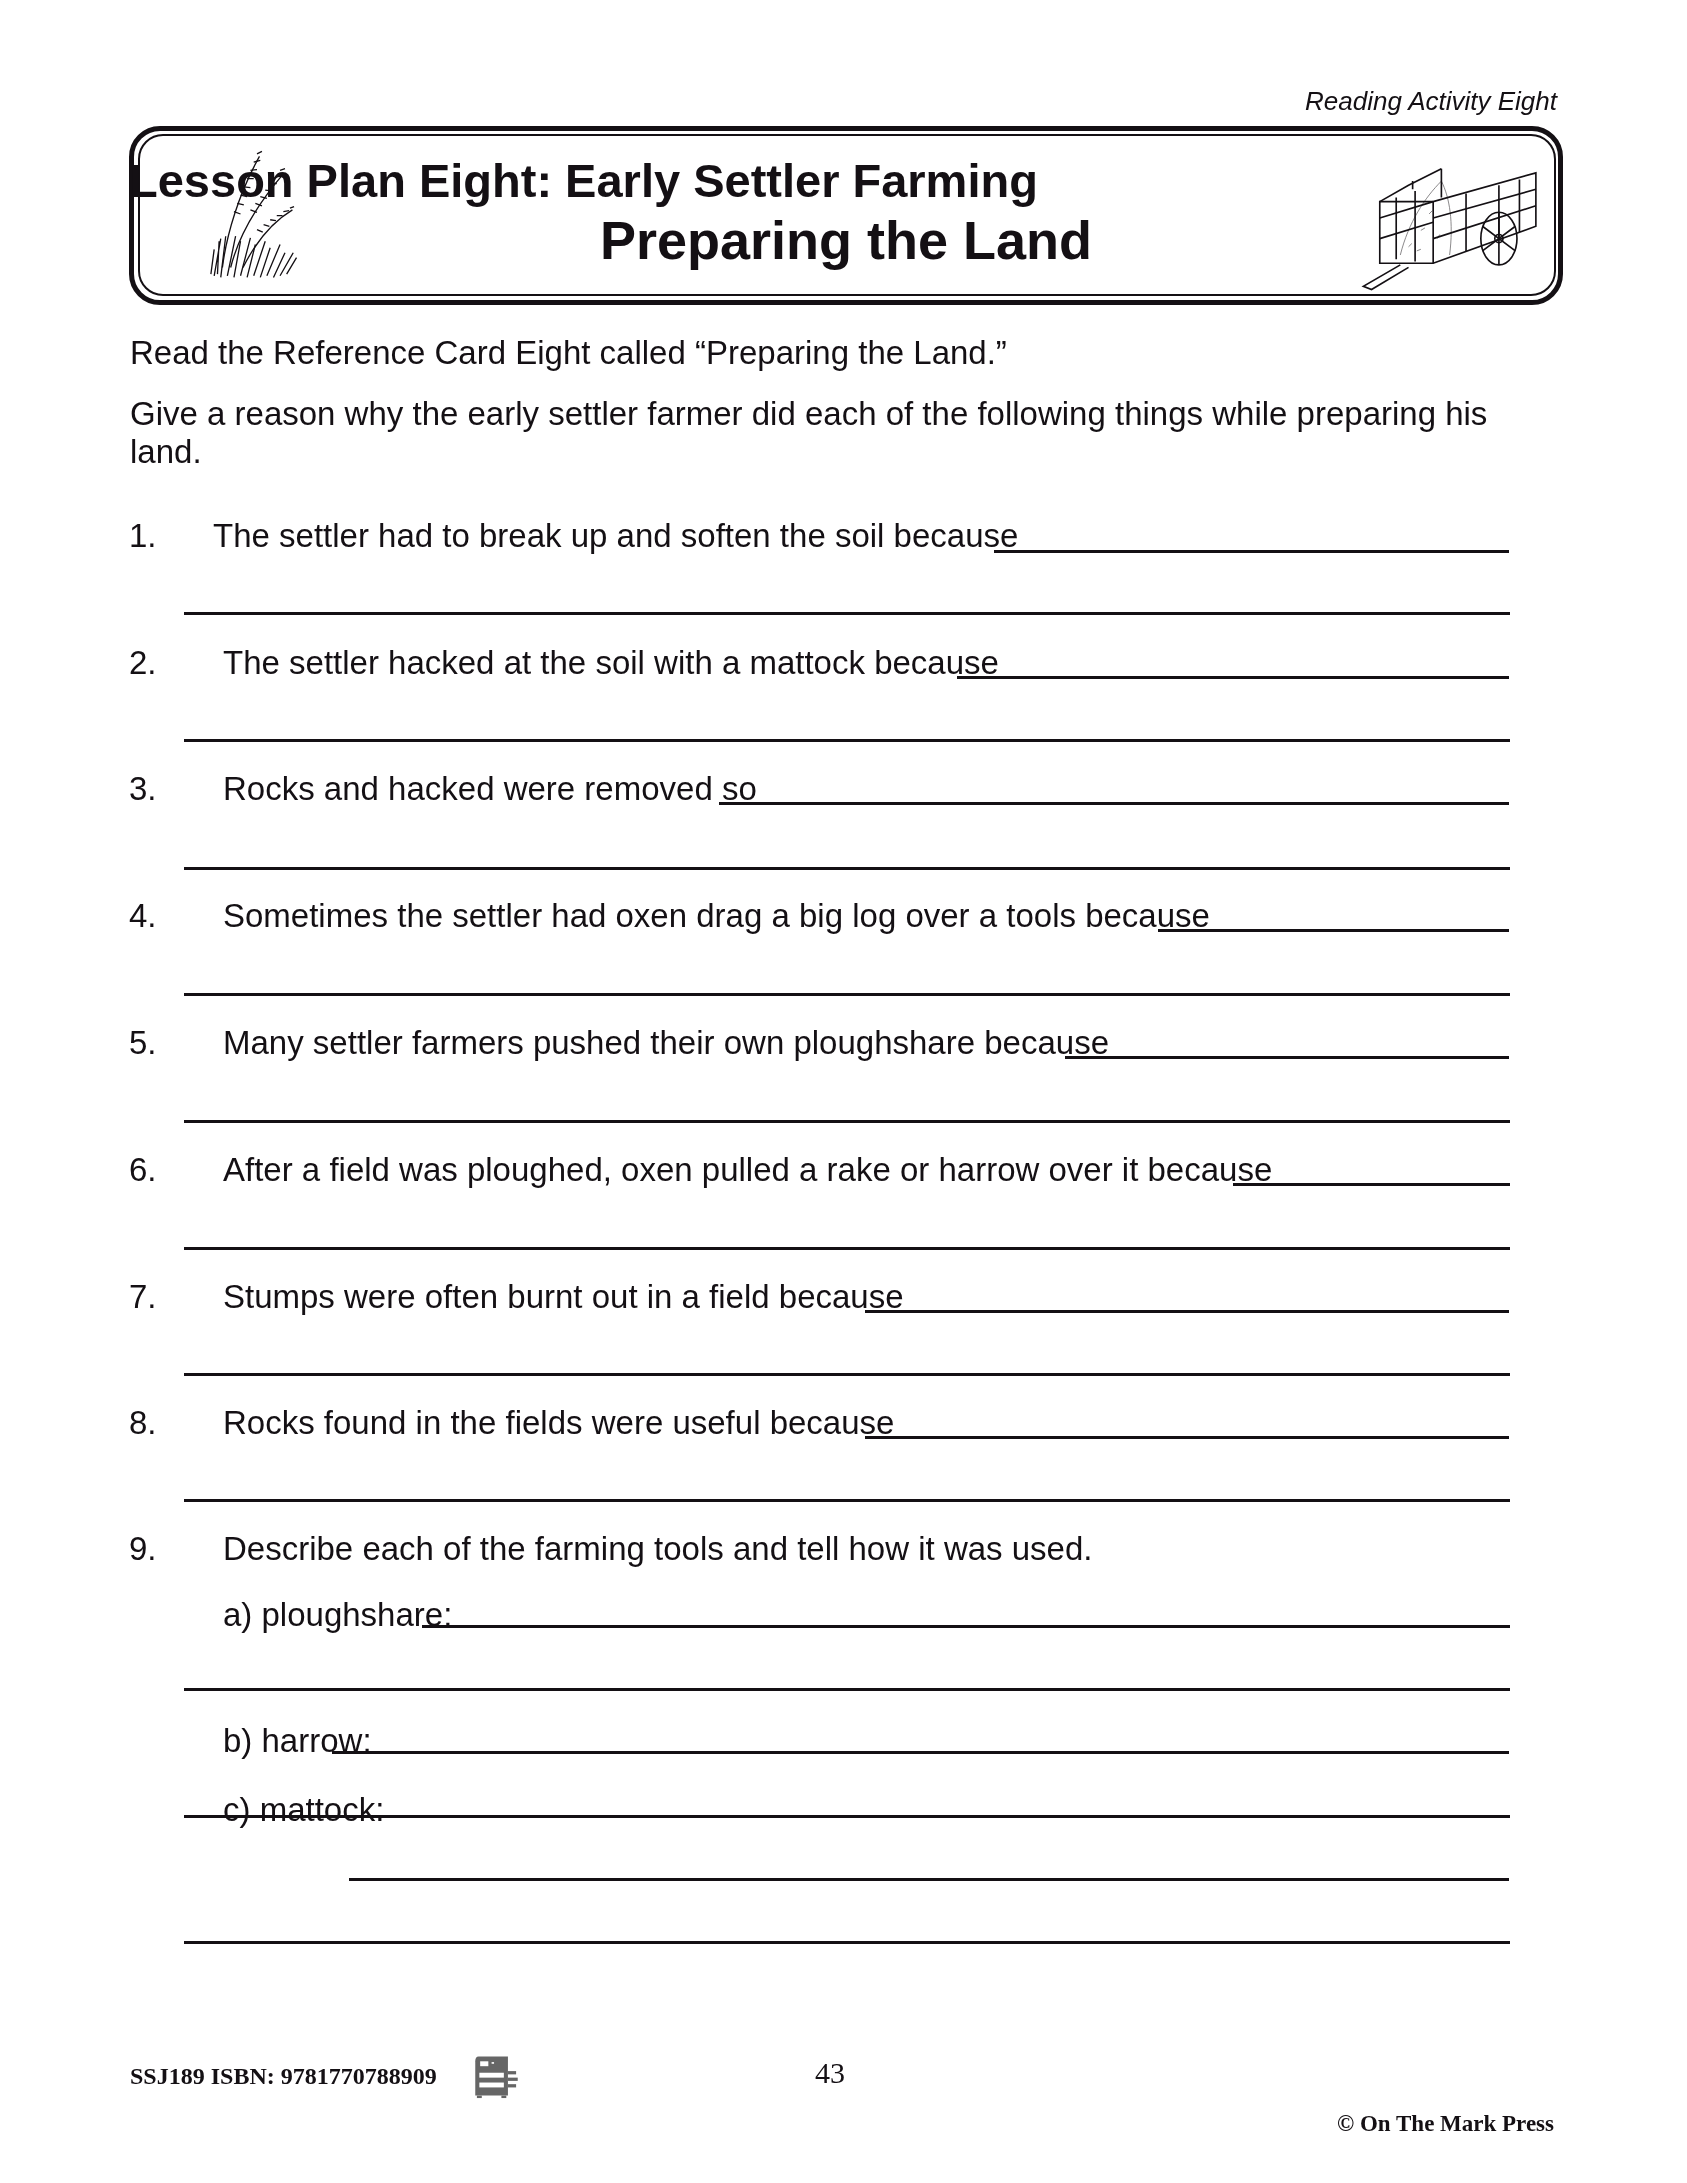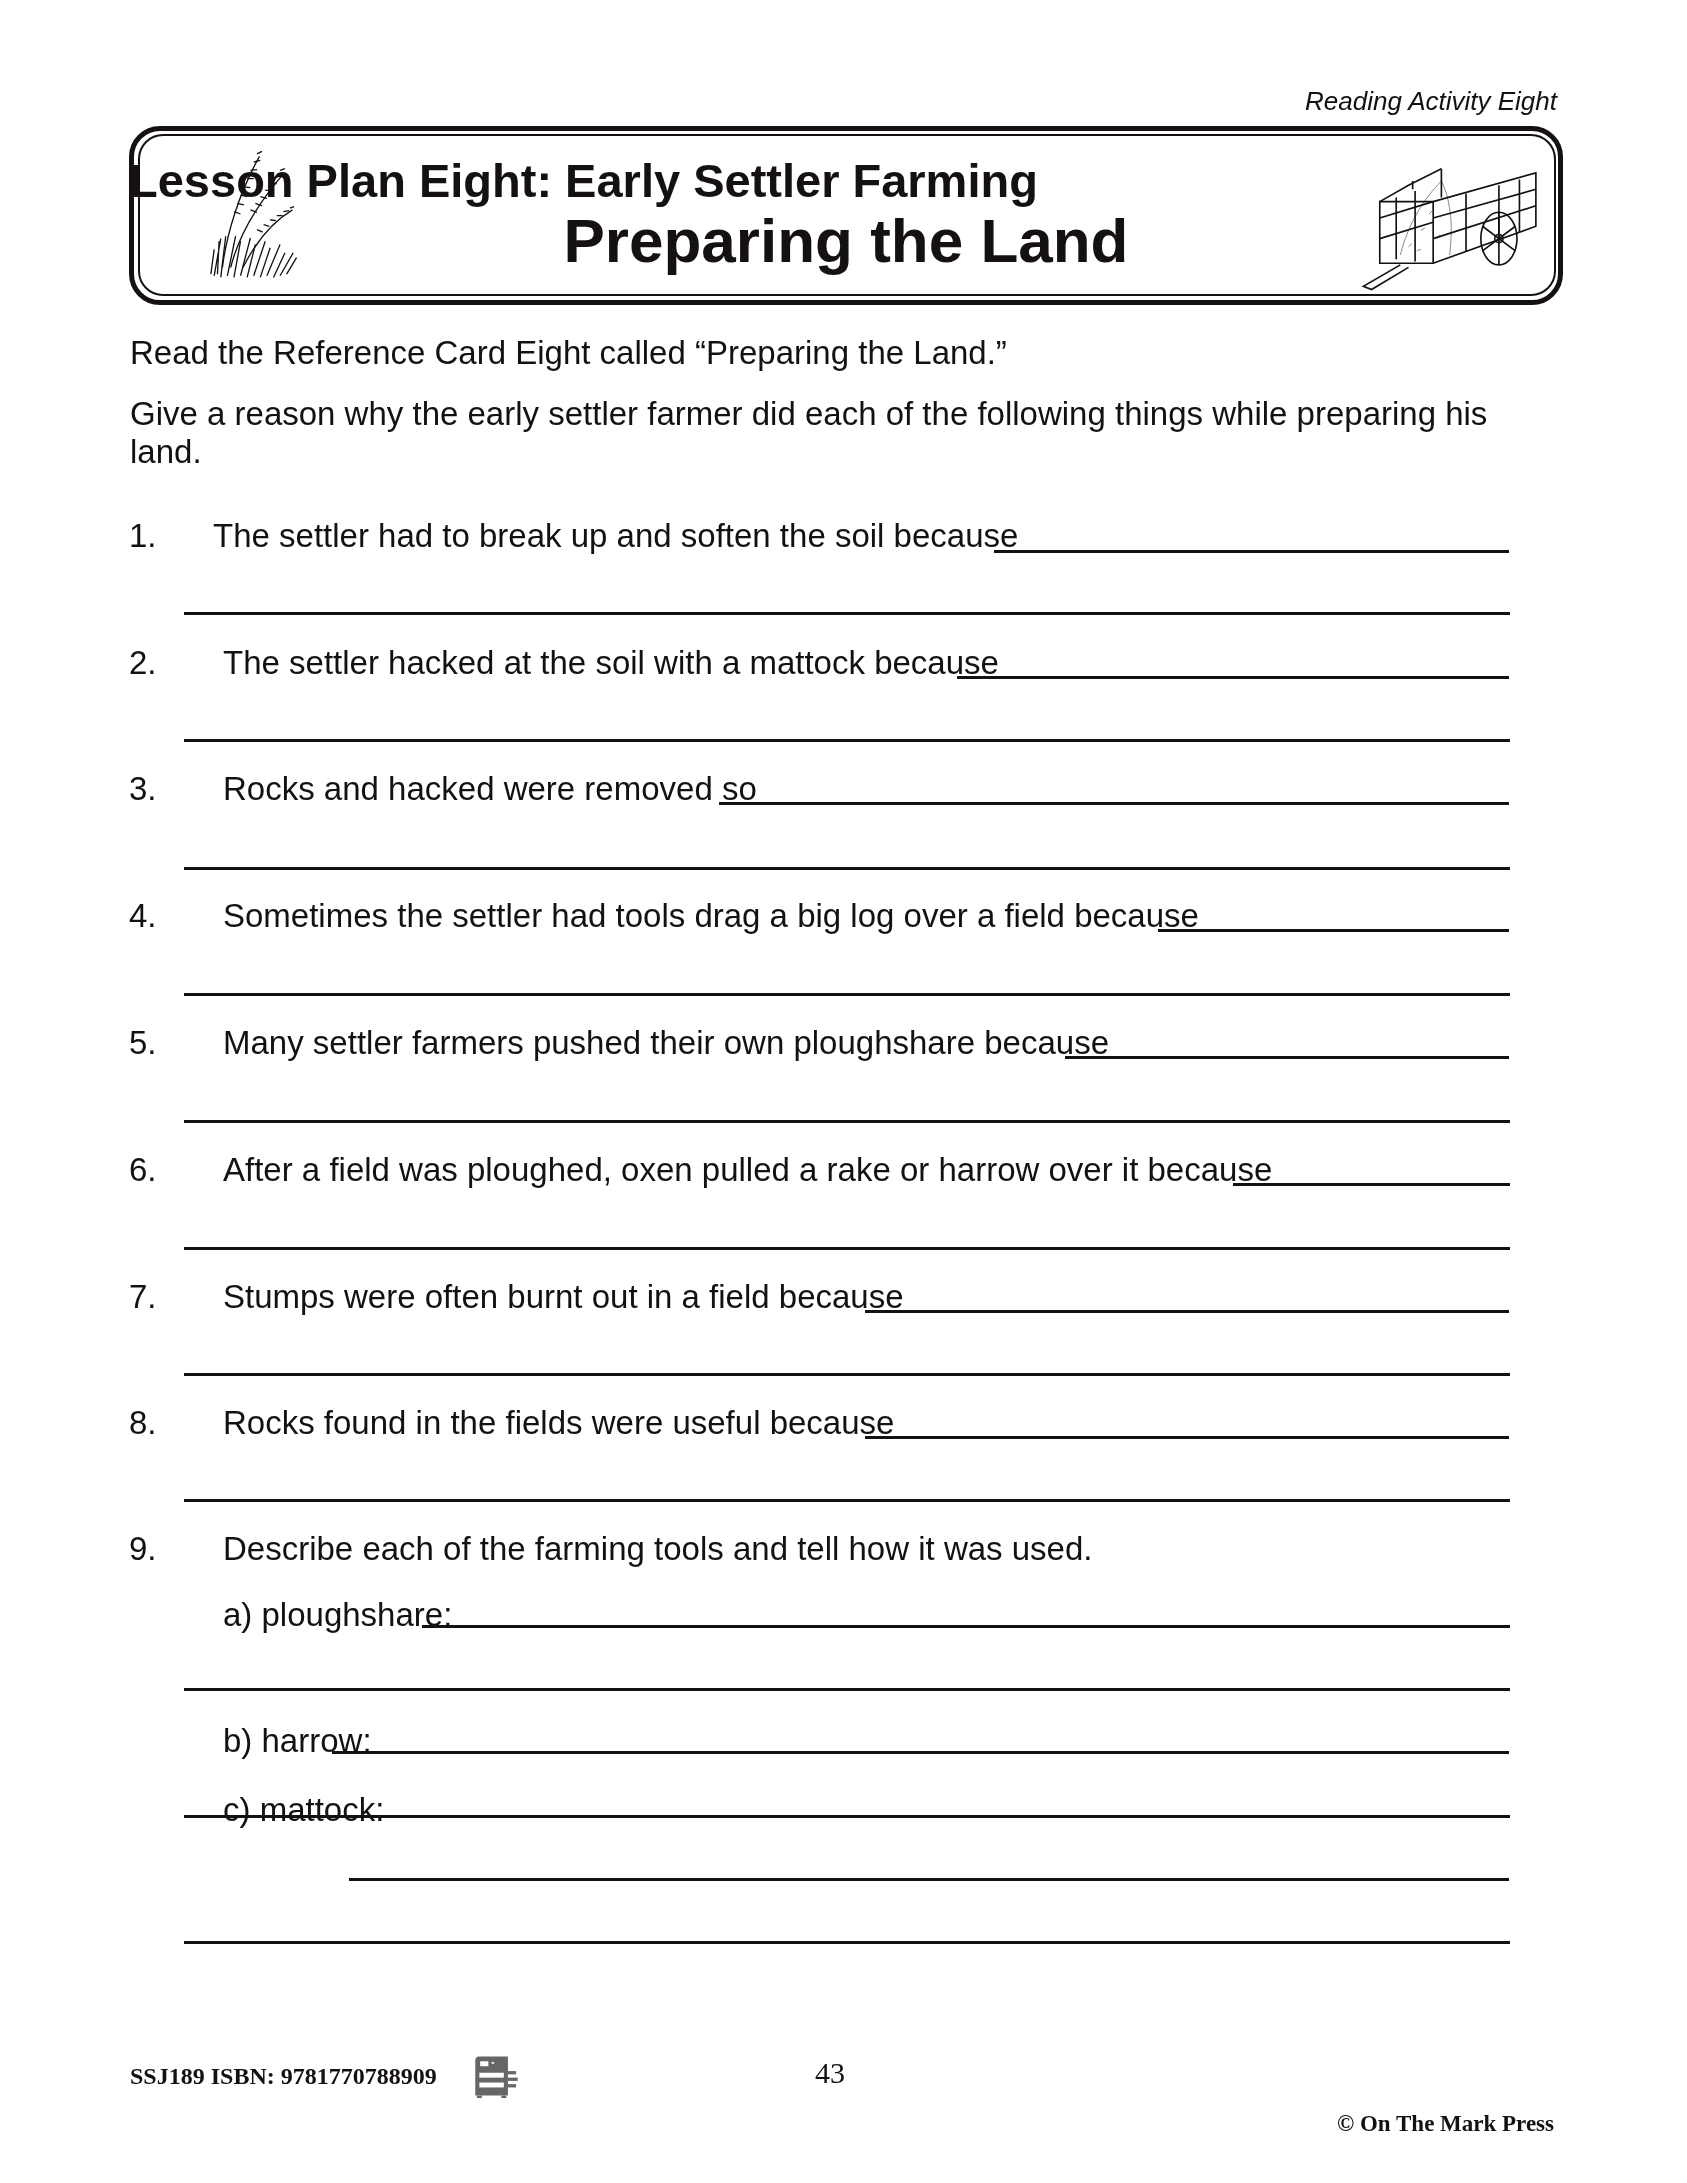--- a/index.html
+++ b/index.html
@@ -9,21 +9,21 @@
   .header-activity { left: 1285px; top: 86px; width: 272px; text-align: right;
          font-style: italic; font-size: 26px; line-height: 30px; white-space: nowrap; }
 
   .title-box-outer { left: 129px; top: 126px; width: 1434px; height: 179px;
          border: 5.8px solid #141014; border-radius: 31px; box-sizing: border-box; }
   .title-box-inner { left: 138px; top: 134px; width: 1418px; height: 162px;
          border: 2.5px solid #141014; border-radius: 25px; box-sizing: border-box; }
   .subtitle { left: 129px; top: 154px; width: 1434px; text-align: left;
          font-weight: bold; font-size: 47px; line-height: 53px; white-space: nowrap; }
   .main-title { left: 129px; top: 206px; width: 1434px; text-align: center;
-         font-weight: bold; font-size: 62px; line-height: 69px; white-space: nowrap; }
+         font-weight: bold; font-size: 54px; line-height: 69px; white-space: nowrap; }
   .wheat { left: 181px; top: 144px; width: 124px; height: 140px; }
   .wagon { left: 1351px; top: 140px; width: 189px; height: 152px; }
 
   .para { left: 130px; font-size: 33px; line-height: 38px; white-space: nowrap; }
   .q-text { position: absolute; font-size: 33px; line-height: 38px; white-space: nowrap; margin-left: 48px; }
   .q-num { position: absolute; font-size: 33px; line-height: 38px; }
   .rule { position: absolute; height: 3.3px; background: #141014; }
 
   .footer-left { left: 130px; top: 2061px; font-family: "Liberation Serif", serif;
          font-weight: bold; font-size: 24px; line-height: 30px; white-space: nowrap; }
@@ -95,21 +95,21 @@
 
 <div>
   <span class="q-num" style="left:129px;top:770px">3.</span>
   <span class="q-text" style="left:175px;top:770px">Rocks and hacked were removed so</span>
   <div class="rule" style="left:719px;top:802px;width:790px"></div>
   <div class="rule" style="left:184px;top:867px;width:1326px"></div>
 </div>
 
 <div>
   <span class="q-num" style="left:129px;top:897px">4.</span>
-  <span class="q-text" style="left:175px;top:897px">Sometimes the settler had tools drag a big log over a field because</span>
+  <span class="q-text" style="left:175px;top:897px">Sometimes the settler had oxen drag a big log over a tools because</span>
   <div class="rule" style="left:1158px;top:929px;width:351px"></div>
   <div class="rule" style="left:184px;top:993px;width:1326px"></div>
 </div>
 
 <div>
   <span class="q-num" style="left:129px;top:1024px">5.</span>
   <span class="q-text" style="left:175px;top:1024px">Many settler farmers pushed their own ploughshare because</span>
   <div class="rule" style="left:1065px;top:1056px;width:444px"></div>
   <div class="rule" style="left:184px;top:1120px;width:1326px"></div>
 </div>

